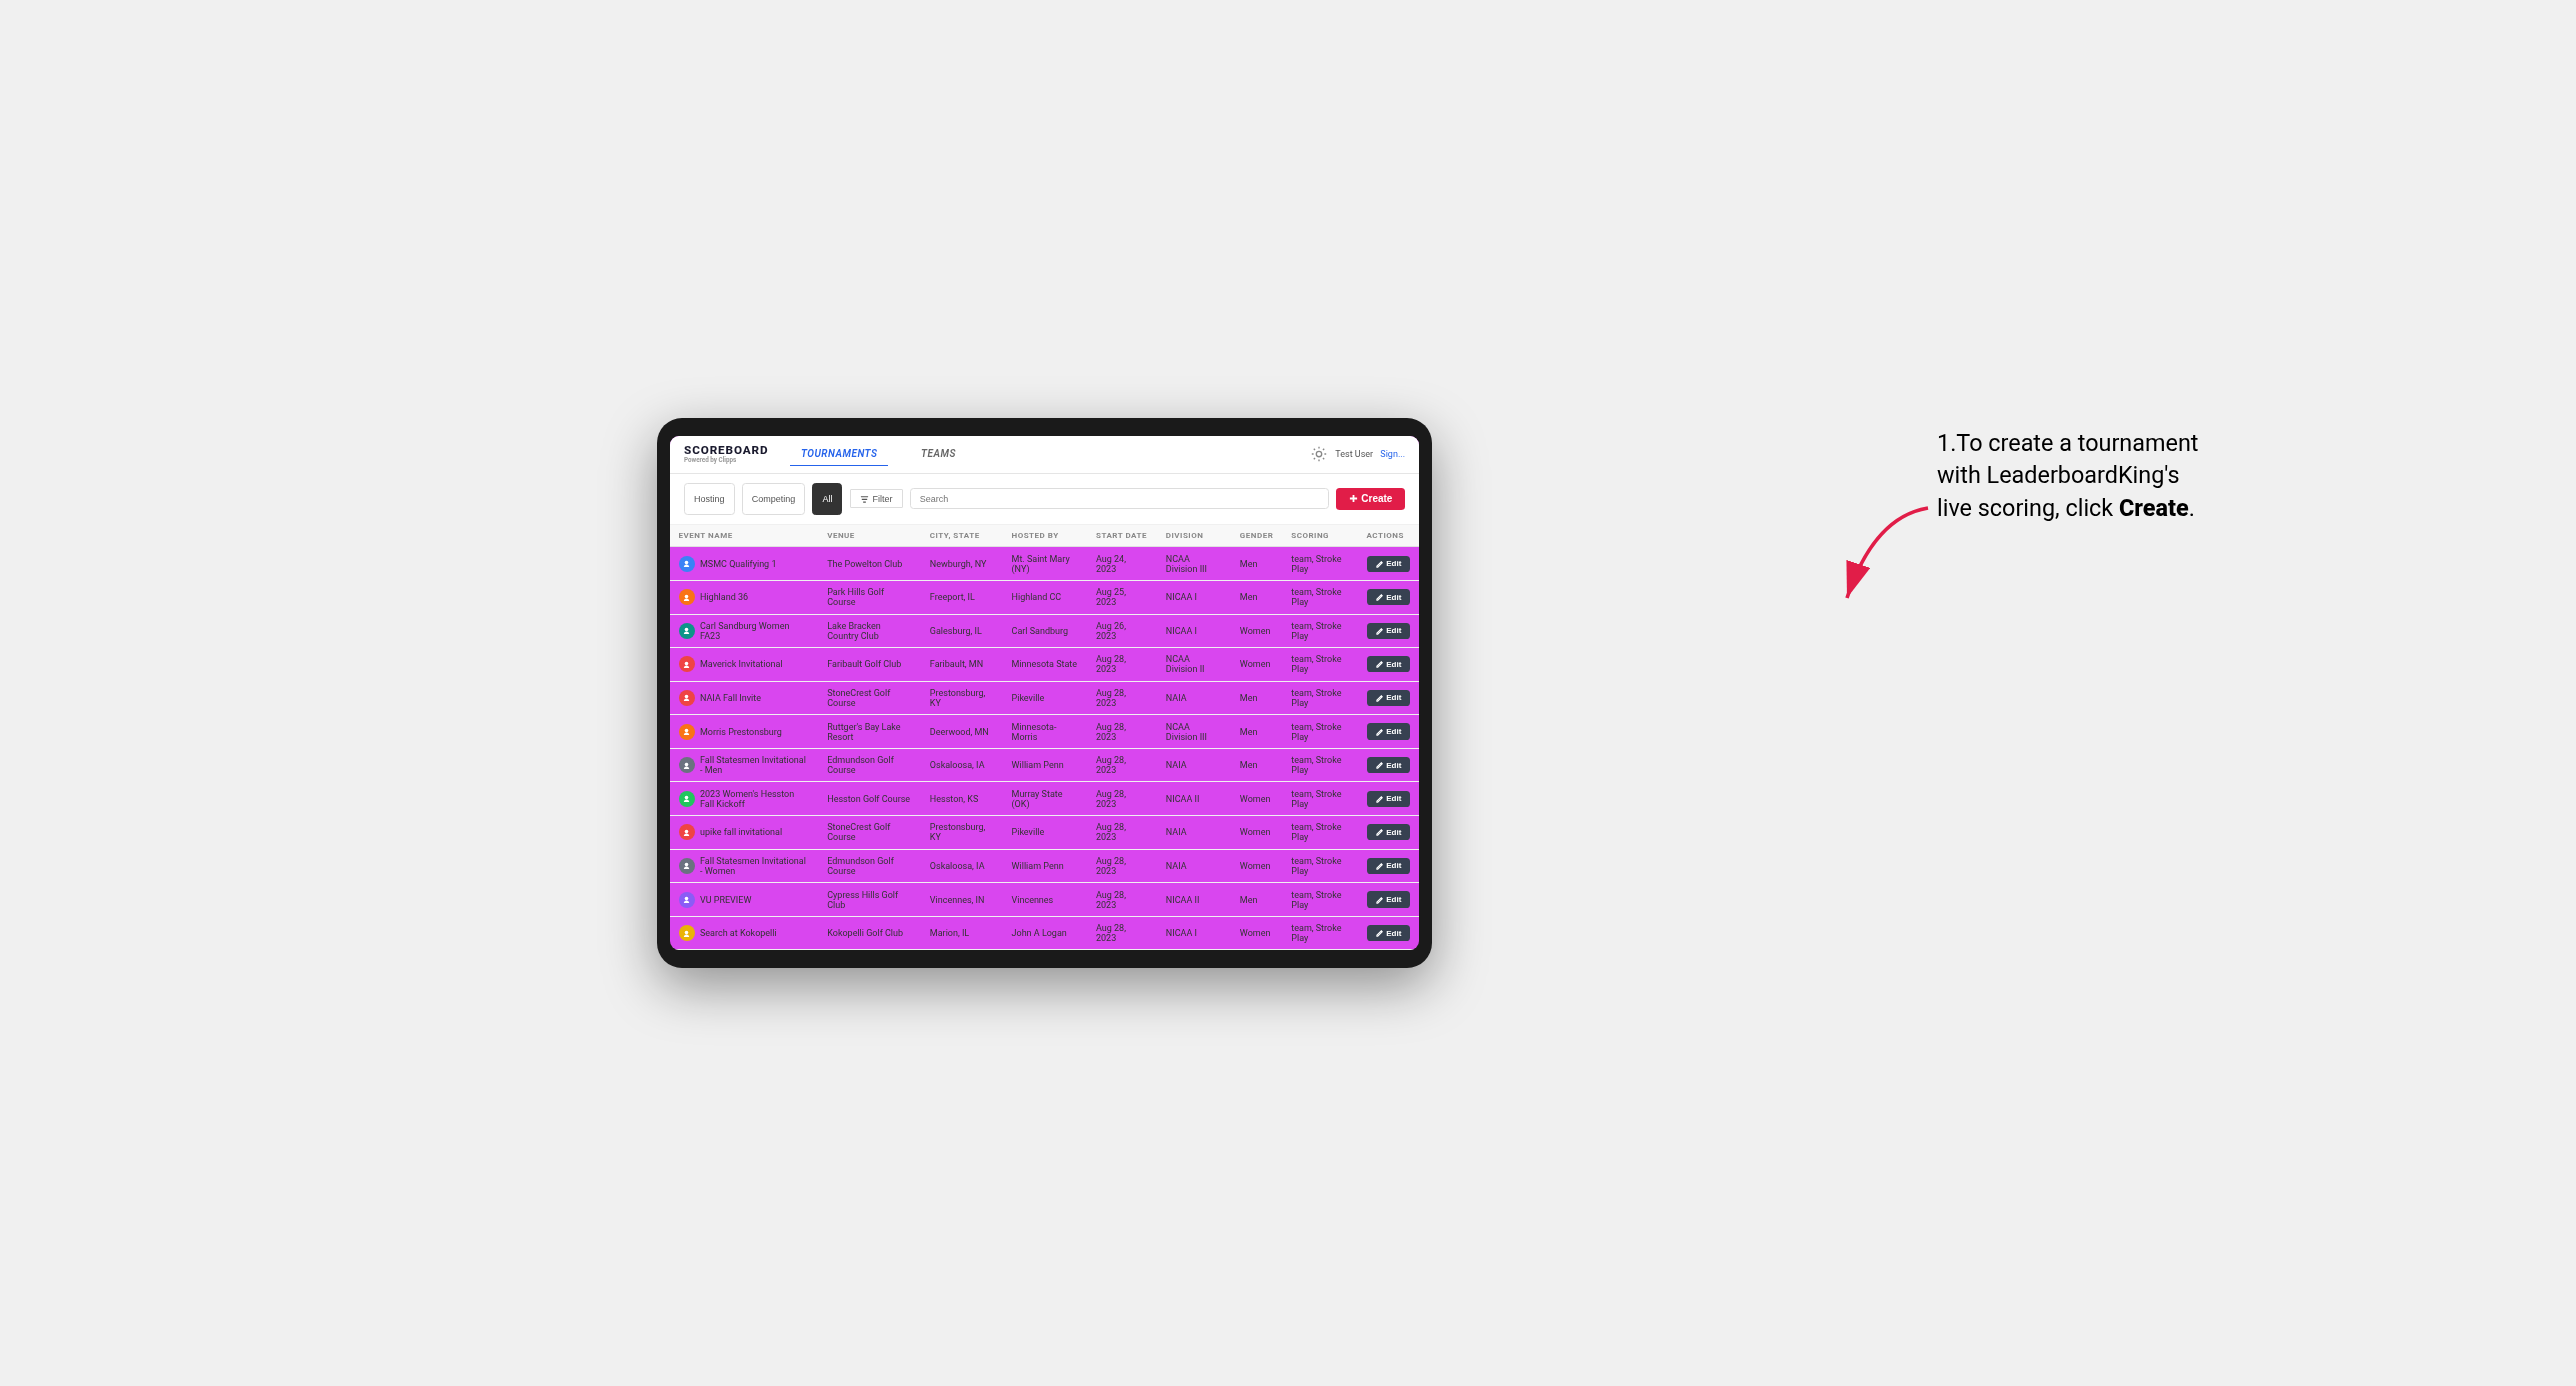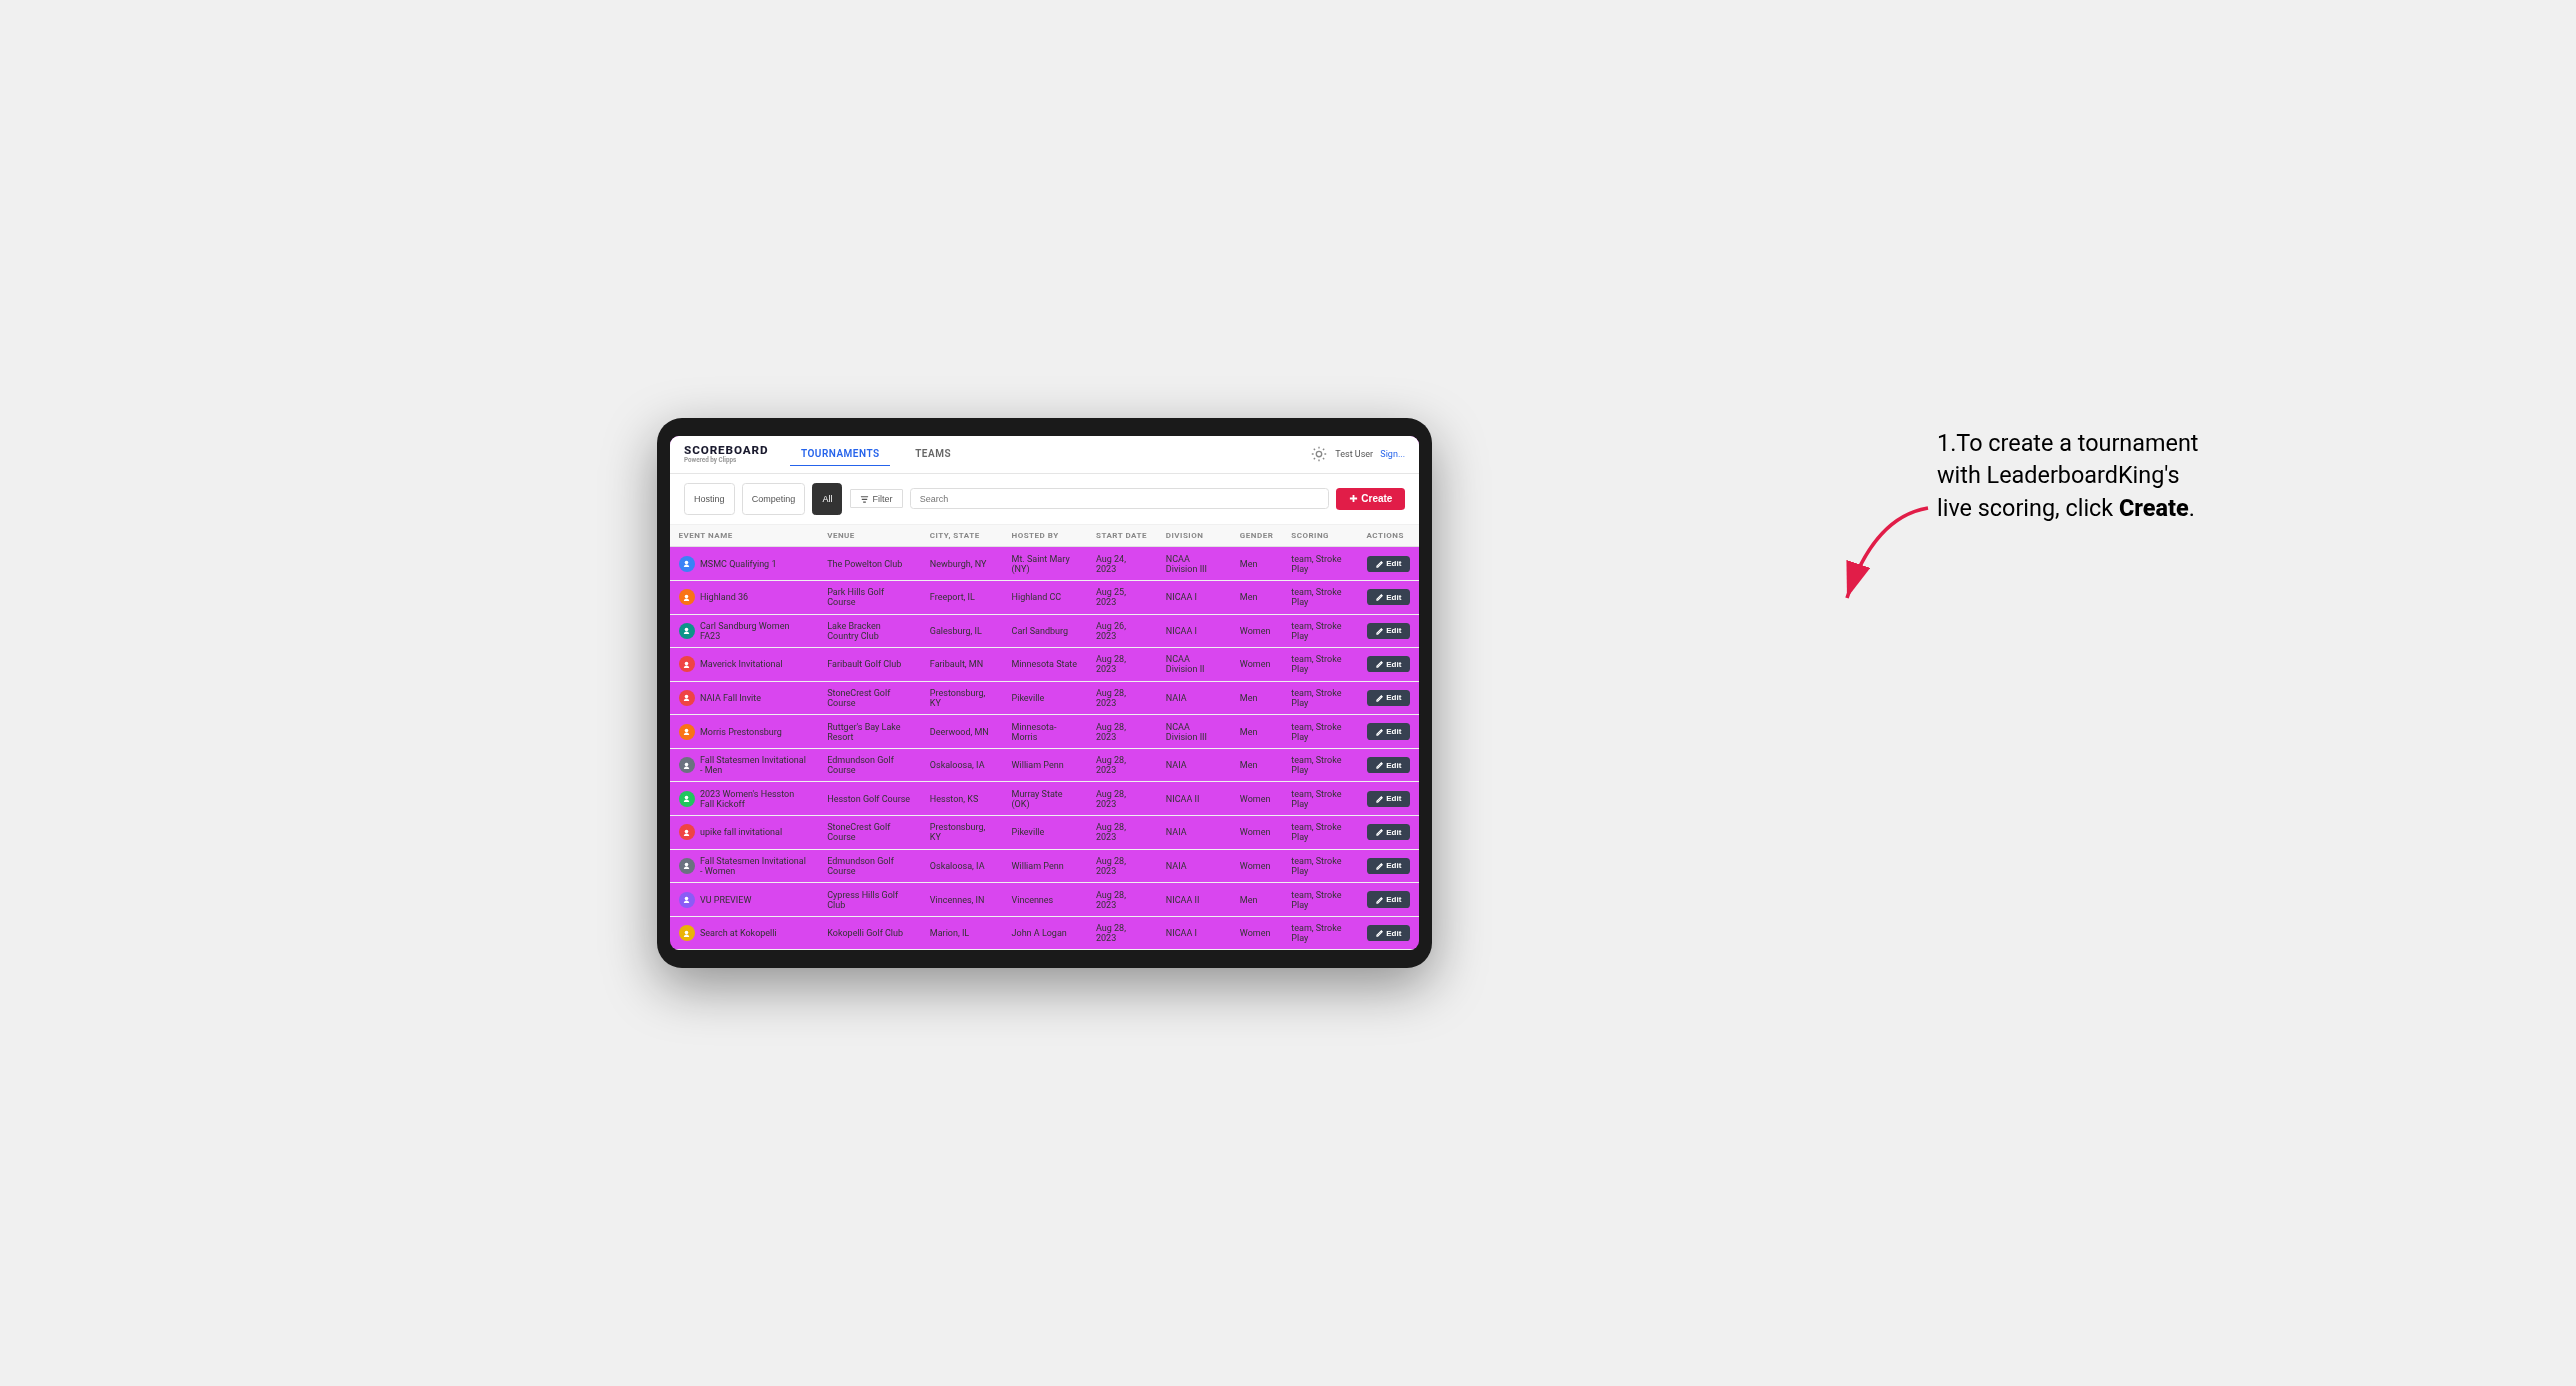--- a/index.html
+++ b/index.html
@@ -76,22 +76,23 @@
     }
     .logo-subtitle {
       font-size: 6.3px;
       color: #999;
       margin-top: 0.9px;
       font-weight: bold;
     }
 
     .nav-tabs {
       display: flex;
-      gap: 14px;
+      gap: 22px;
       flex: 1;
+      font-style: italic;
     }
     .nav-tab {
       padding: 5.4px 10.8px;
       font-size: 10px;
       font-weight: 600;
       color: #666;
       cursor: pointer;
       border-bottom: 1.8px solid transparent;
       text-transform: uppercase;
       letter-spacing: 0.5px;

